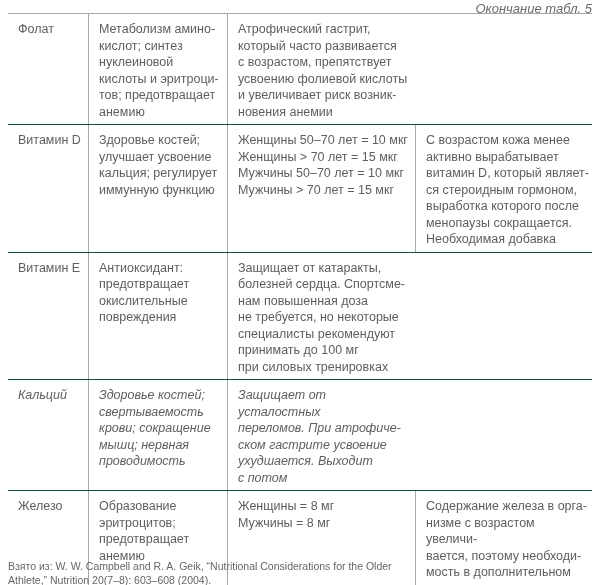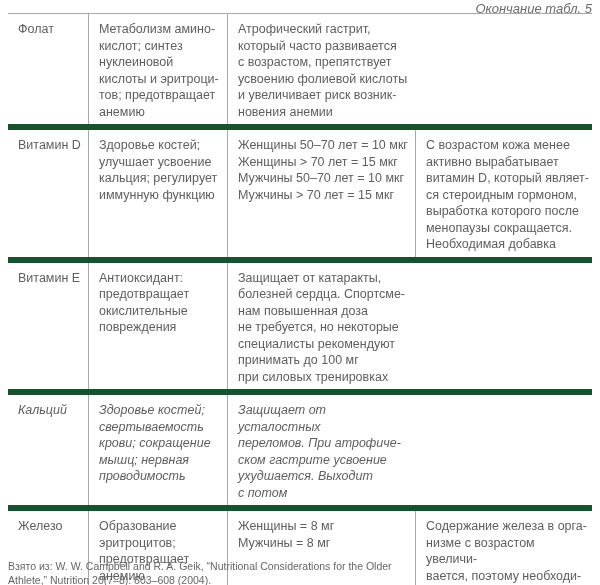--- a/index.html
+++ b/index.html
@@ -17,21 +17,21 @@
     font-size:13px;
     color:#6a6a6a;
   }
   .vtable{
     position:absolute;left:8px;top:13px;width:584px;
     border-top:1px solid #a8a8a8;
   }
   .vrow{
     display:grid;
     grid-template-columns:80px 139px 188px 177px;
-    border-bottom:6px solid #14532d;
+    border-bottom:1px solid #14532d;
     box-sizing:border-box;
   }
   .vrow.r1{min-height:106px;}
   .vrow.r2{min-height:120px;}
   .vrow.r3{min-height:119px;}
   .vrow.r4{min-height:92px;font-style:italic;}
   .vrow.r5{min-height:106px;}
   .cell{
     box-sizing:border-box;
     padding:7px 3px 4px 10px;

